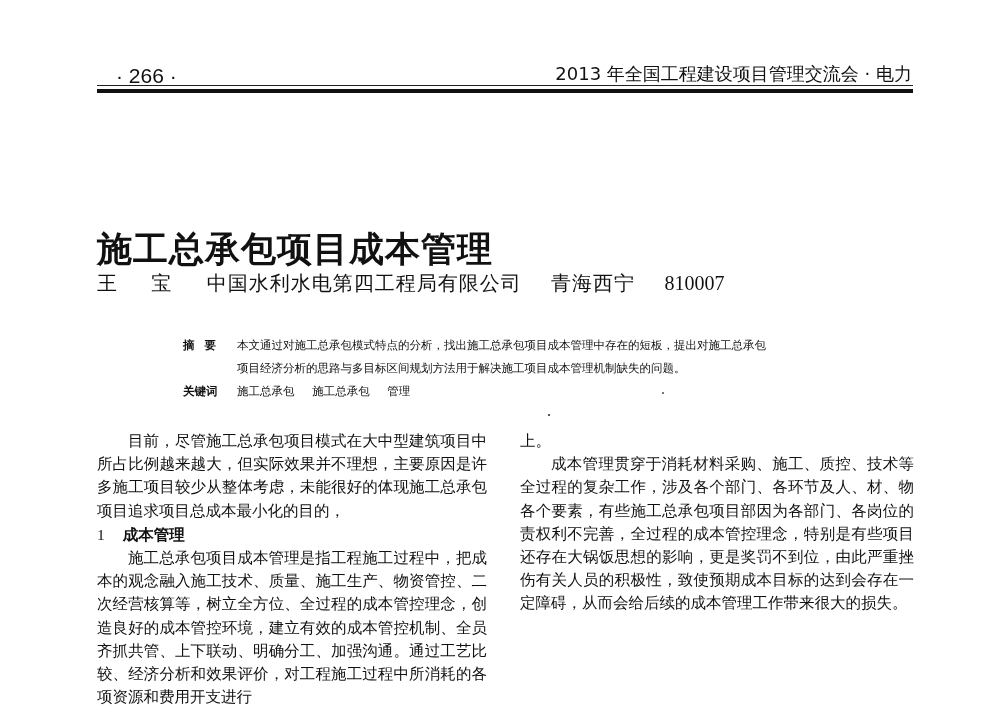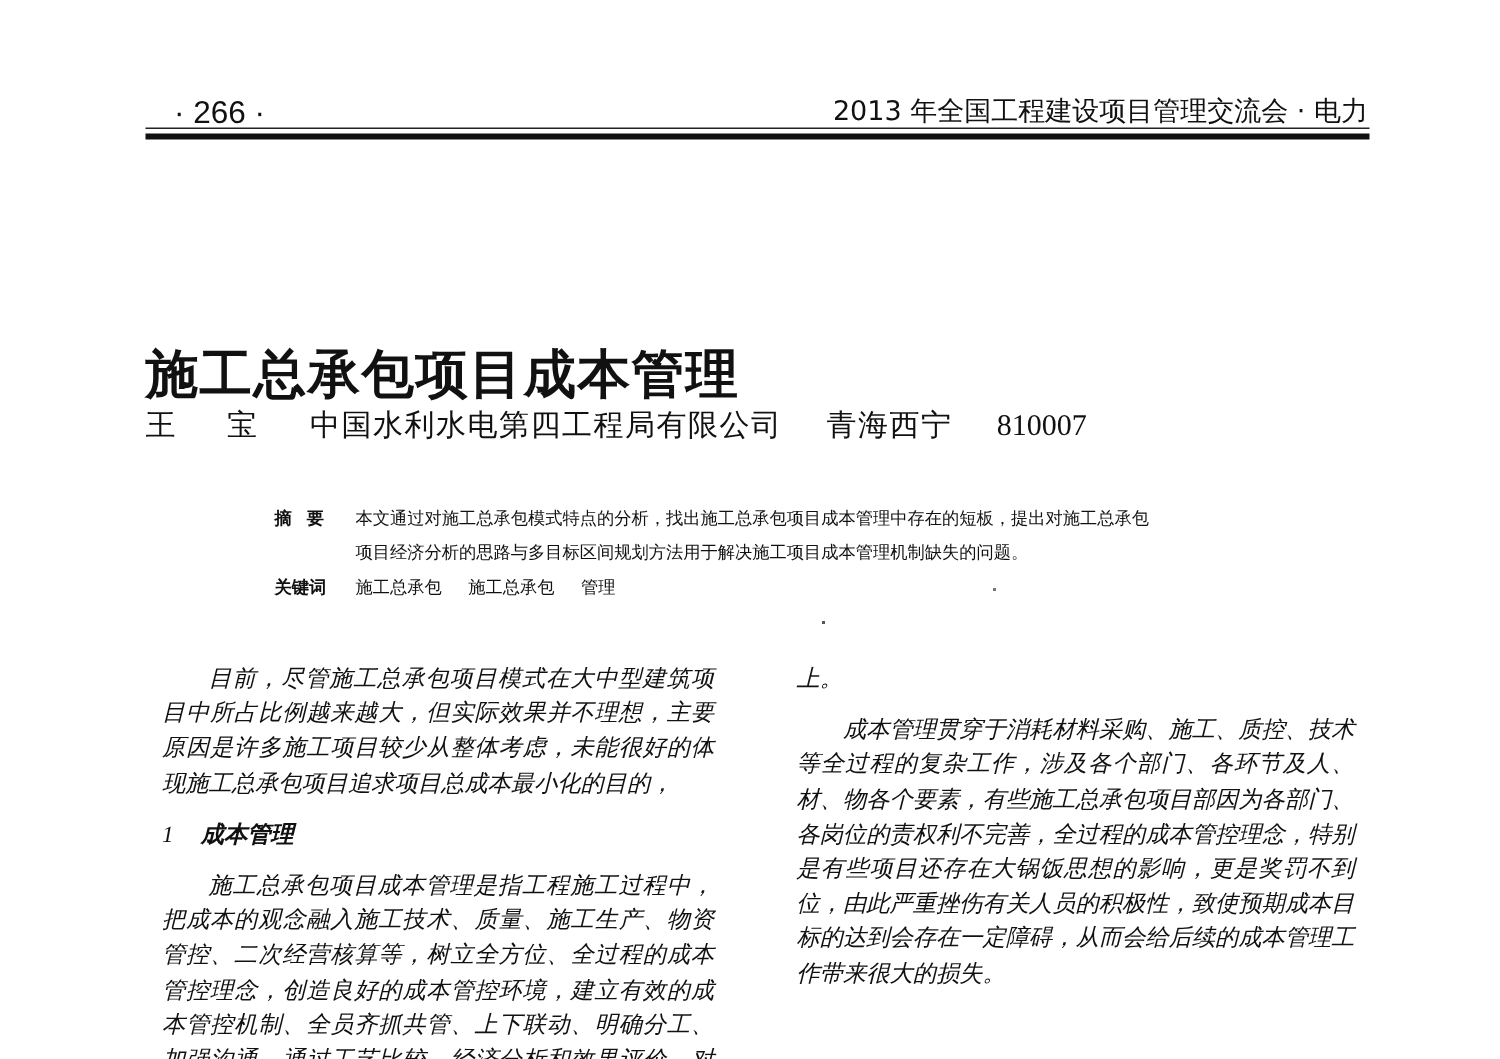--- a/index.html
+++ b/index.html
@@ -19,21 +19,21 @@
     .authors .name { letter-spacing: 14px; margin-right: 14px; }
     .abstract { position: absolute; left: 183px; top: 334px; width: 700px; font-size: 11.5px; font-family: "DejaVu Sans", sans-serif; }
     .abs-row { display: flex; height: 23px; line-height: 23px; }
     .abs-label { width: 54px; font-weight: bold; flex: none; }
     .abs-label.spaced { letter-spacing: 10px; }
     .abs-text { white-space: nowrap; }
     .abs-text.kw span { margin-right: 14px; }
     .column { position: absolute; top: 430px; font-size: 15.5px; line-height: 23.2px; font-family: "DejaVu Sans", sans-serif; }
     .col-left { left: 97px; width: 390px; }
     .col-right { left: 520px; width: 394px; }
-    .column p { margin: 11px; text-align: justify; text-align-last: left; word-break: break-all; font-style: italic; }
+    .column p { margin: 0; text-align: justify; text-align-last: left; word-break: break-all; }
     .indent { text-indent: 31px; }
     .section-heading { font-weight: bold; margin: 0; }
     .section-heading .num { font-weight: normal; margin-right: 18px; font-family: "Liberation Serif", serif; }
     .dot-mark { position: absolute; left: 548px; top: 414px; width: 2px; height: 2px; background: #555; }
     .dot-mark2 { position: absolute; left: 662px; top: 392px; width: 2px; height: 2px; background: #777; }
   </style>
 </head>
 <body>
 
 <div class="abs page-num">· 266 ·</div>

